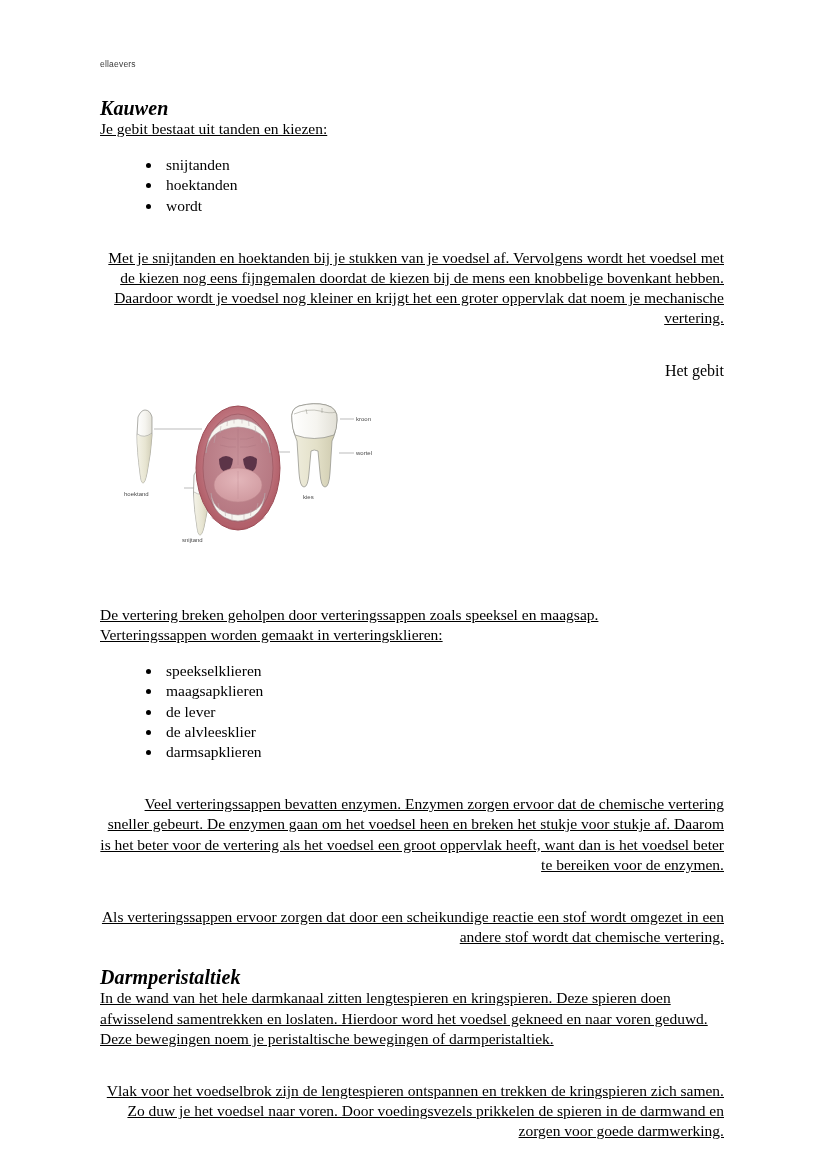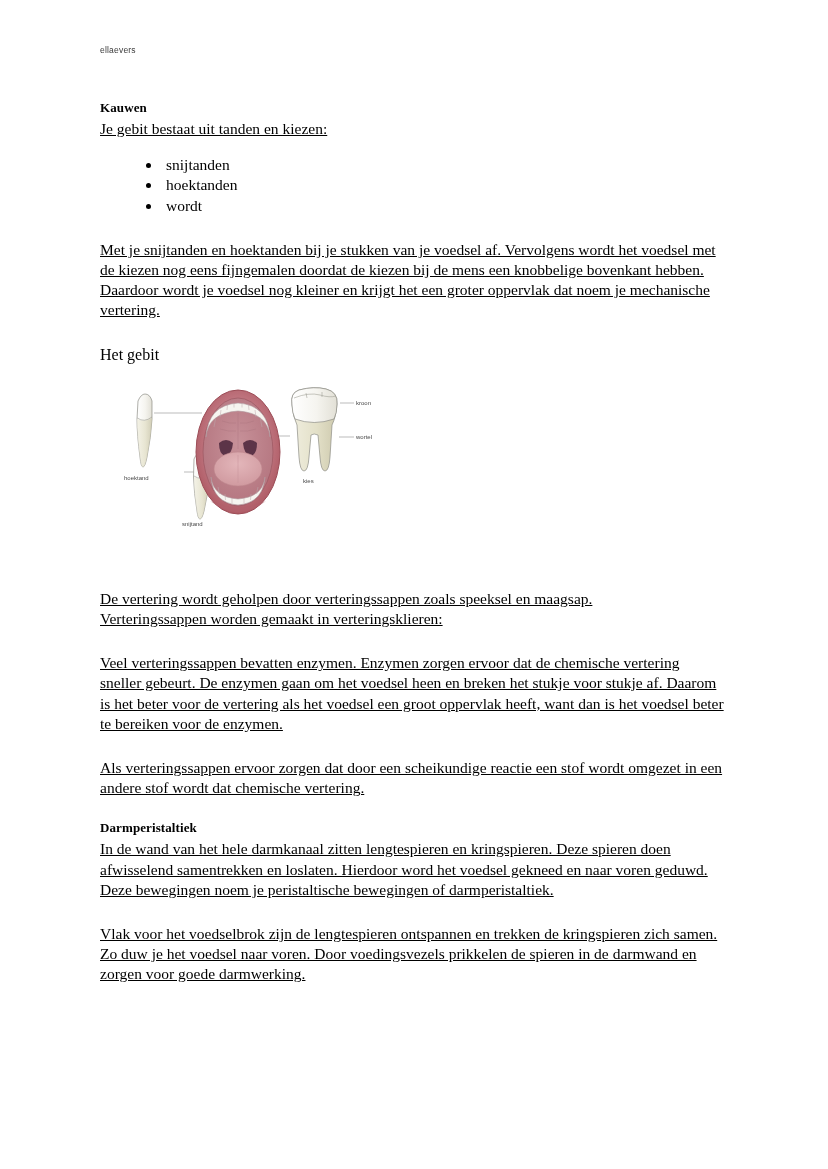--- a/index.html
+++ b/index.html
@@ -17,48 +17,50 @@
   .page {
     position: relative;
     width: 828px;
     height: 1169px;
     background: #ffffff;
     box-sizing: border-box;
   }
   .doc-header {
     position: absolute;
     left: 100px;
-    top: 45px;
+    top: 59px;
     font-family: "Liberation Sans", "DejaVu Sans", sans-serif;
     font-size: 8.5px;
     color: #3a3a3a;
     letter-spacing: 0.2px;
   }
   .content {
     position: absolute;
     left: 100px;
     top: 98px;
     width: 624px;
   }
   h2.section-title {
-    font-size: 13px;
+    font-size: 20px;
     font-weight: bold;
     margin: 0 0 1px 0;
     line-height: 20px;
     letter-spacing: 0.1px;
+    font-style: italic;
   }
   p.para {
     font-size: 15.5px;
     line-height: 20.2px;
     margin: 0;
     text-align: left;
     text-decoration: underline;
   }
   p.spaced {
-    margin-top: 24px;
+    margin-top: 32px;
+    text-align: right;
   }
   ul.bullets {
     list-style: none;
     margin: 16px;
     padding: 0;
   }
   ul.bullets li {
     position: relative;
     font-size: 15.5px;
     line-height: 20.2px;
@@ -215,22 +217,29 @@
           <text x="10" y="101" font-family="Liberation Sans, DejaVu Sans, sans-serif" font-size="6" fill="#4a4a4a">hoektand</text>
           <text x="68" y="147" font-family="Liberation Sans, DejaVu Sans, sans-serif" font-size="6" fill="#4a4a4a">snijtand</text>
           <text x="189" y="104" font-family="Liberation Sans, DejaVu Sans, sans-serif" font-size="6" fill="#4a4a4a">kies</text>
           <text x="242" y="26" font-family="Liberation Sans, DejaVu Sans, sans-serif" font-size="6" fill="#4a4a4a">kroon</text>
           <text x="242" y="60" font-family="Liberation Sans, DejaVu Sans, sans-serif" font-size="6" fill="#4a4a4a">wortel</text>
         </svg>
       </div>
     </div>
 
     <div style="margin-top:62px;">
-      <p class="para">De vertering wordt geholpen door verteringssappen zoals speeksel en maagsap.</p>
+      <p class="para">De vertering breken geholpen door verteringssappen zoals speeksel en maagsap.</p>
       <p class="para">Verteringssappen worden gemaakt in verteringsklieren:</p>
+      <ul class="bullets">
+        <li>speekselklieren</li>
+        <li>maagsapklieren</li>
+        <li>de lever</li>
+        <li>de alvleesklier</li>
+        <li>darmsapklieren</li>
+      </ul>
       <p class="para spaced">Veel verteringssappen bevatten enzymen. Enzymen zorgen ervoor dat de chemische vertering sneller gebeurt. De enzymen gaan om het voedsel heen en breken het stukje voor stukje af. Daarom is het beter voor de vertering als het voedsel een groot oppervlak heeft, want dan is het voedsel beter te bereiken voor de enzymen.</p>
       <p class="para spaced">Als verteringssappen ervoor zorgen dat door een scheikundige reactie een stof wordt omgezet in een andere stof wordt dat chemische vertering.</p>
     </div>
 
     <div style="margin-top:20px;">
       <h2 class="section-title">Darmperistaltiek</h2>
       <p class="para">In de wand van het hele darmkanaal zitten lengtespieren en kringspieren. Deze spieren doen afwisselend samentrekken en loslaten. Hierdoor word het voedsel gekneed en naar voren geduwd. Deze bewegingen noem je peristaltische bewegingen of darmperistaltiek.</p>
       <p class="para spaced">Vlak voor het voedselbrok zijn de lengtespieren ontspannen en trekken de kringspieren zich samen. Zo duw je het voedsel naar voren. Door voedingsvezels prikkelen de spieren in de darmwand en zorgen voor goede darmwerking.</p>
     </div>
 

